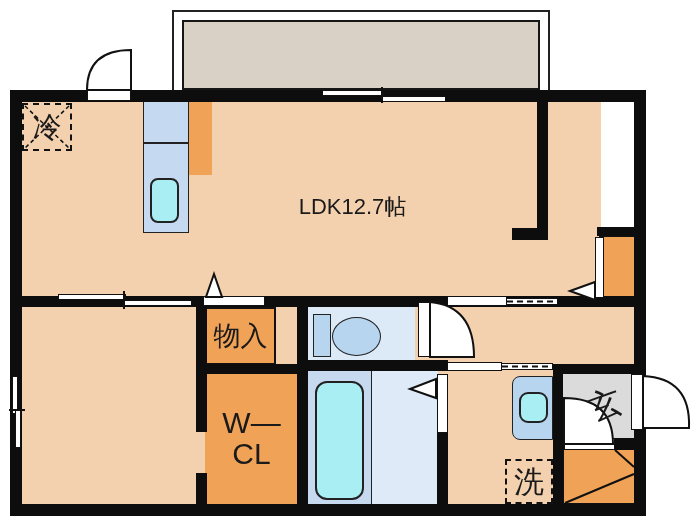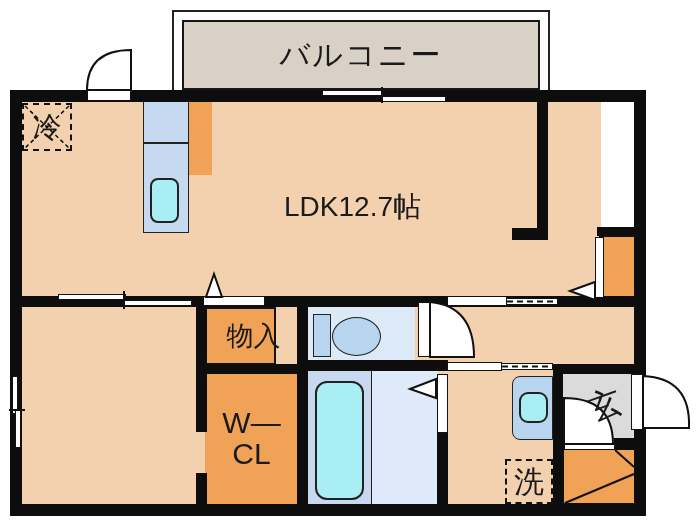--- a/index.html
+++ b/index.html
@@ -14,21 +14,20 @@
        color:#1a1a1a;white-space:pre;line-height:1.05;}
   svg.overlay{position:absolute;left:0;top:0;pointer-events:none;}
 </style>
 </head>
 <body>
 
 <div id="stage">
 
   <div class="abs" style="left:172px;top:10px;width:378px;height:86px;border:2px solid #222;background:#fff;"></div>
   <div class="abs" style="left:182px;top:20px;width:358px;height:70px;background:var(--balcony,#d9d0c6);border:2px solid #161616;"></div>
-  <div class="lbl" style="left:182px;top:20px;width:358px;height:70px;font-size:30px;letter-spacing:2px;">バルコニー</div>
 
   <div class="abs" style="left:22px;top:102px;width:614px;height:402px;background:var(--floor,#f3d0ae);"></div>
 
   <div class="abs" style="left:601px;top:102px;width:35px;height:125px;background:#fff;"></div>
 
   <div class="abs" style="left:305px;top:303px;width:110px;height:59px;background:var(--toiletfloor,#dce9f7);"></div>
   <div class="abs" style="left:305px;top:368px;width:66px;height:136px;background:var(--bathleft,#c6d9ef);"></div>
   <div class="abs" style="left:371px;top:368px;width:67px;height:136px;background:var(--bathright,#dfeaf8);border-left:1.5px solid #222;"></div>
 
   <div class="abs" style="left:205px;top:307px;width:71px;height:58px;background:var(--orange,#f0a257);border:2px solid #111;"></div>
@@ -107,22 +106,22 @@
     <polygon points="410,389 436,379 436,398" fill="#fff" stroke="#111" stroke-width="2"></polygon>
     <polygon points="570,291 595,282 595,300" fill="#fff" stroke="#111" stroke-width="2"></polygon>
     <line x1="25" y1="106" x2="69" y2="148" stroke="#111" stroke-width="1.5" stroke-dasharray="4,3"></line>
     <line x1="69" y1="106" x2="25" y2="148" stroke="#111" stroke-width="1.5" stroke-dasharray="4,3"></line>
     <line x1="507" y1="301.5" x2="557" y2="301.5" stroke="#111" stroke-width="2" stroke-dasharray="6,4"></line>
     <line x1="502" y1="366.5" x2="552" y2="366.5" stroke="#111" stroke-width="2" stroke-dasharray="6,4"></line>
     <line x1="565" y1="503" x2="634" y2="474" stroke="#111" stroke-width="2"></line>
     <line x1="615" y1="450" x2="634" y2="467" stroke="#111" stroke-width="2"></line>
   </svg>
 
-  <div class="lbl" style="left:240px;top:186px;width:225px;height:42px;font-size:28px;">LDK12.7帖</div>
-  <div class="lbl" style="left:218px;top:307px;width:71px;height:58px;font-size:27px;">物入</div>
+  <div class="lbl" style="left:240px;top:186px;width:225px;height:42px;font-size:22px;">LDK12.7帖</div>
+  <div class="lbl" style="left:205px;top:307px;width:71px;height:58px;font-size:27px;">物入</div>
   <div class="lbl" style="left:205px;top:398px;width:93px;height:80px;font-size:30px;flex-direction:column;">
     <span>W―</span>
     <span>CL</span>
   </div>
   <div class="lbl" style="left:585px;top:385px;width:40px;height:40px;font-size:33px;transform:rotate(-20deg);">玄</div>
   <div class="lbl" style="left:505px;top:459px;width:48px;height:45px;font-size:30px;">洗</div>
   <div class="lbl" style="left:22px;top:103px;width:50px;height:48px;font-size:29px;">冷</div>
 
 </div>
 

